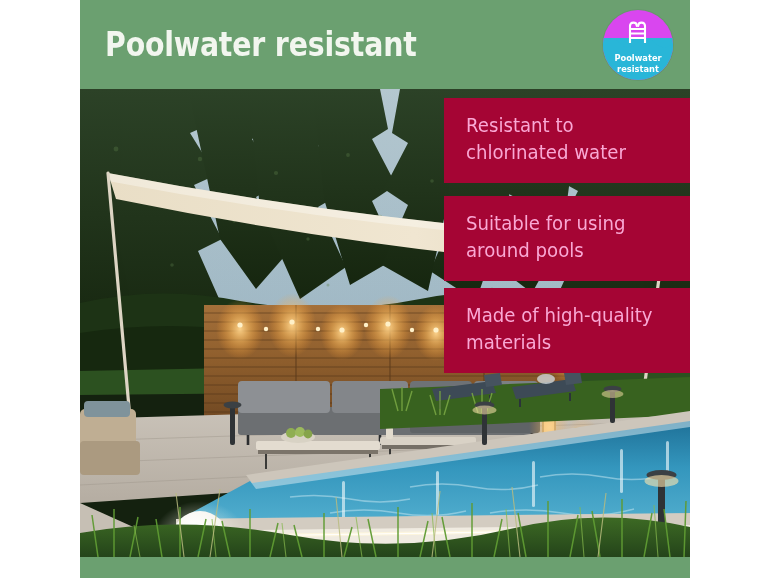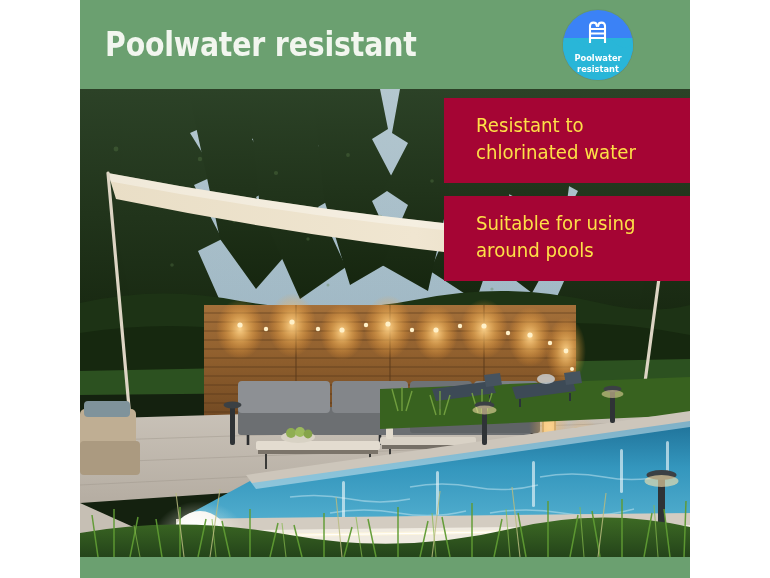--- a/index.html
+++ b/index.html
@@ -13,38 +13,38 @@
 
   .title{
     position:absolute;left:105px;top:22px;width:400px;height:45px;
     color:#f2f6ef;font-size:33px;font-weight:bold;letter-spacing:-0.2px;
     font-family:"DejaVu Sans",sans-serif;
     transform:scaleX(.86);transform-origin:left center;
     white-space:nowrap;line-height:45px;
   }
 
   
-  .badge{position:absolute;left:563px;top:10px;width:70px;height:70px;border-radius:50%;
-         overflow:hidden;background:#3b82f6;box-shadow:0 0 0 1px rgba(0,0,0,.05);}
+  .badge{position:absolute;left:603px;top:10px;width:70px;height:70px;border-radius:50%;
+         overflow:hidden;background:#d946ef;box-shadow:0 0 0 1px rgba(0,0,0,.05);}
   .badge-water{position:absolute;left:0;bottom:0;width:100%;height:60%;background:#29b6d8;}
   .badge-wave{position:absolute;left:-2px;top:38%;width:104%;height:14px;}
   .badge-ladder{position:absolute;left:50%;top:11px;width:26px;height:22px;
                 transform:translateX(-50%);}
   .badge-txt{position:absolute;left:0;bottom:6px;width:100%;text-align:center;
              color:#ffffff;font-size:9px;line-height:10.5px;font-weight:bold;
              font-family:"DejaVu Sans",sans-serif;transform:scaleX(.92);}
 
   
   .photo{position:absolute;left:80px;top:89px;width:610px;height:468px;overflow:hidden;
          background:#14210f;}
   .photo svg{display:block;}
 
   
-  .claim{position:absolute;left:444px;width:246px;background:#a50534;color:#fde047;
-         box-sizing:border-box;padding:14px 0 0 32px;}
+  .claim{position:absolute;left:444px;width:246px;background:#a50534;color:#f9a8d4;
+         box-sizing:border-box;padding:14px 0 0 22px;}
   .claim span{display:block;font-size:19.5px;line-height:27px;font-weight:400;
               font-family:"DejaVu Sans",sans-serif;transform:scaleX(.93);
               transform-origin:left center;white-space:nowrap;}
   .c1{top:98px;height:85px;}
   .c2{top:196px;height:85px;}
   .c3{top:288px;height:85px;}
 </style>
 </head>
 <body>
 
@@ -391,15 +391,19 @@
   </div>
 
   <div class="claim c1">
     <span>Resistant to</span>
     <span>chlorinated water</span>
   </div>
   <div class="claim c2">
     <span>Suitable for using</span>
     <span>around pools</span>
   </div>
+  <div class="claim c3">
+    <span>Made of high-quality</span>
+    <span>materials</span>
+  </div>
 
   <div class="band band-bottom"></div>
 </div>
 
 </body></html>

